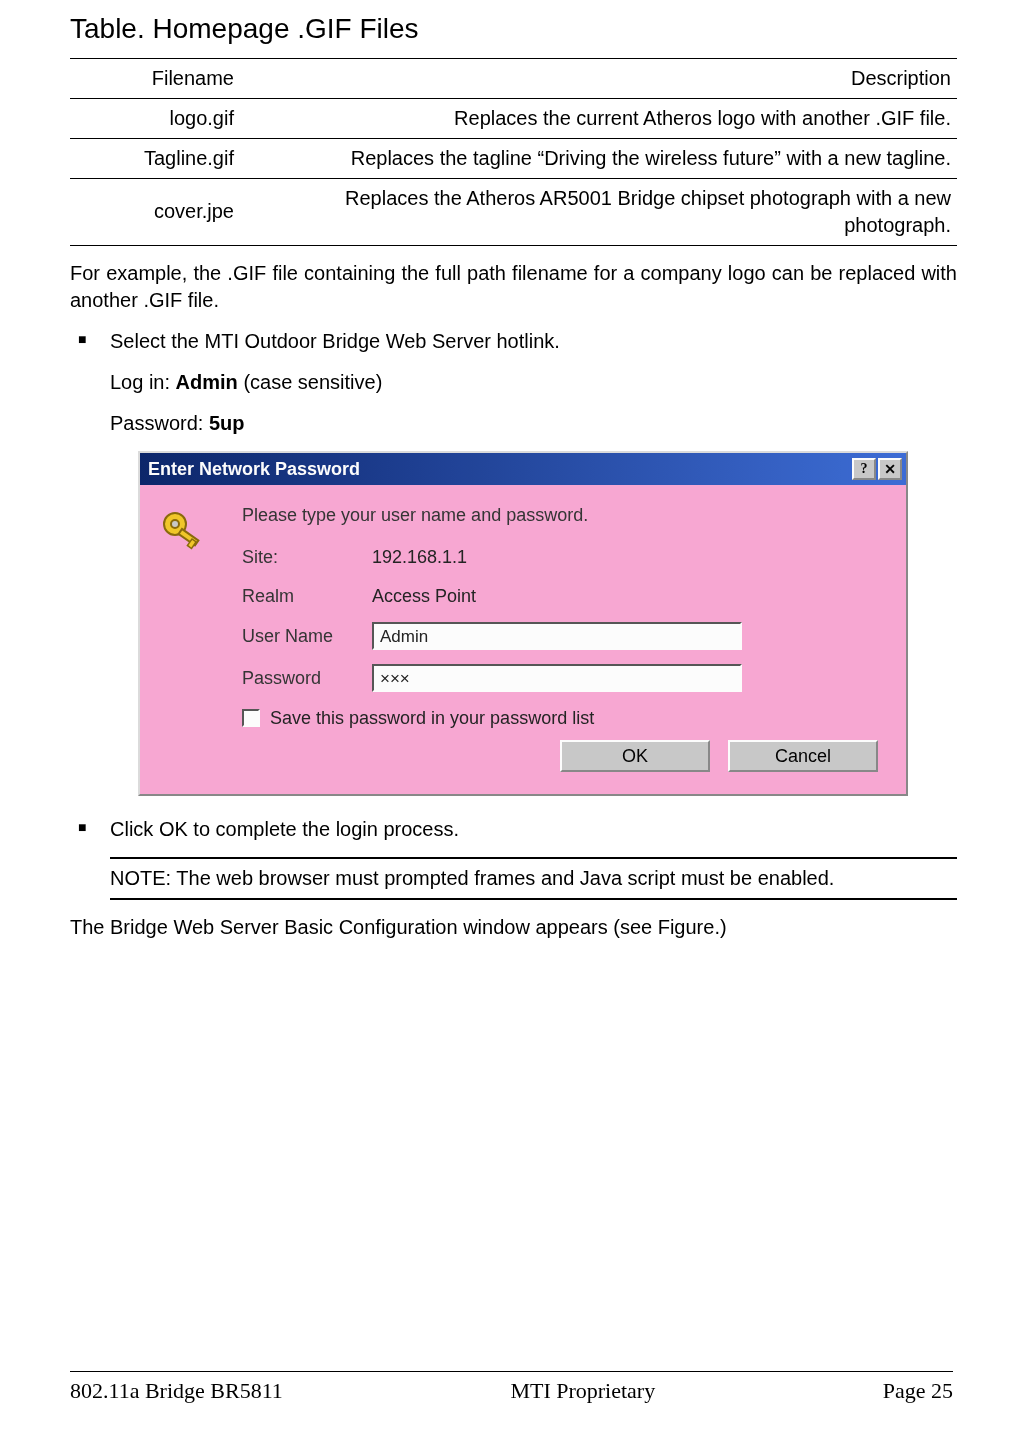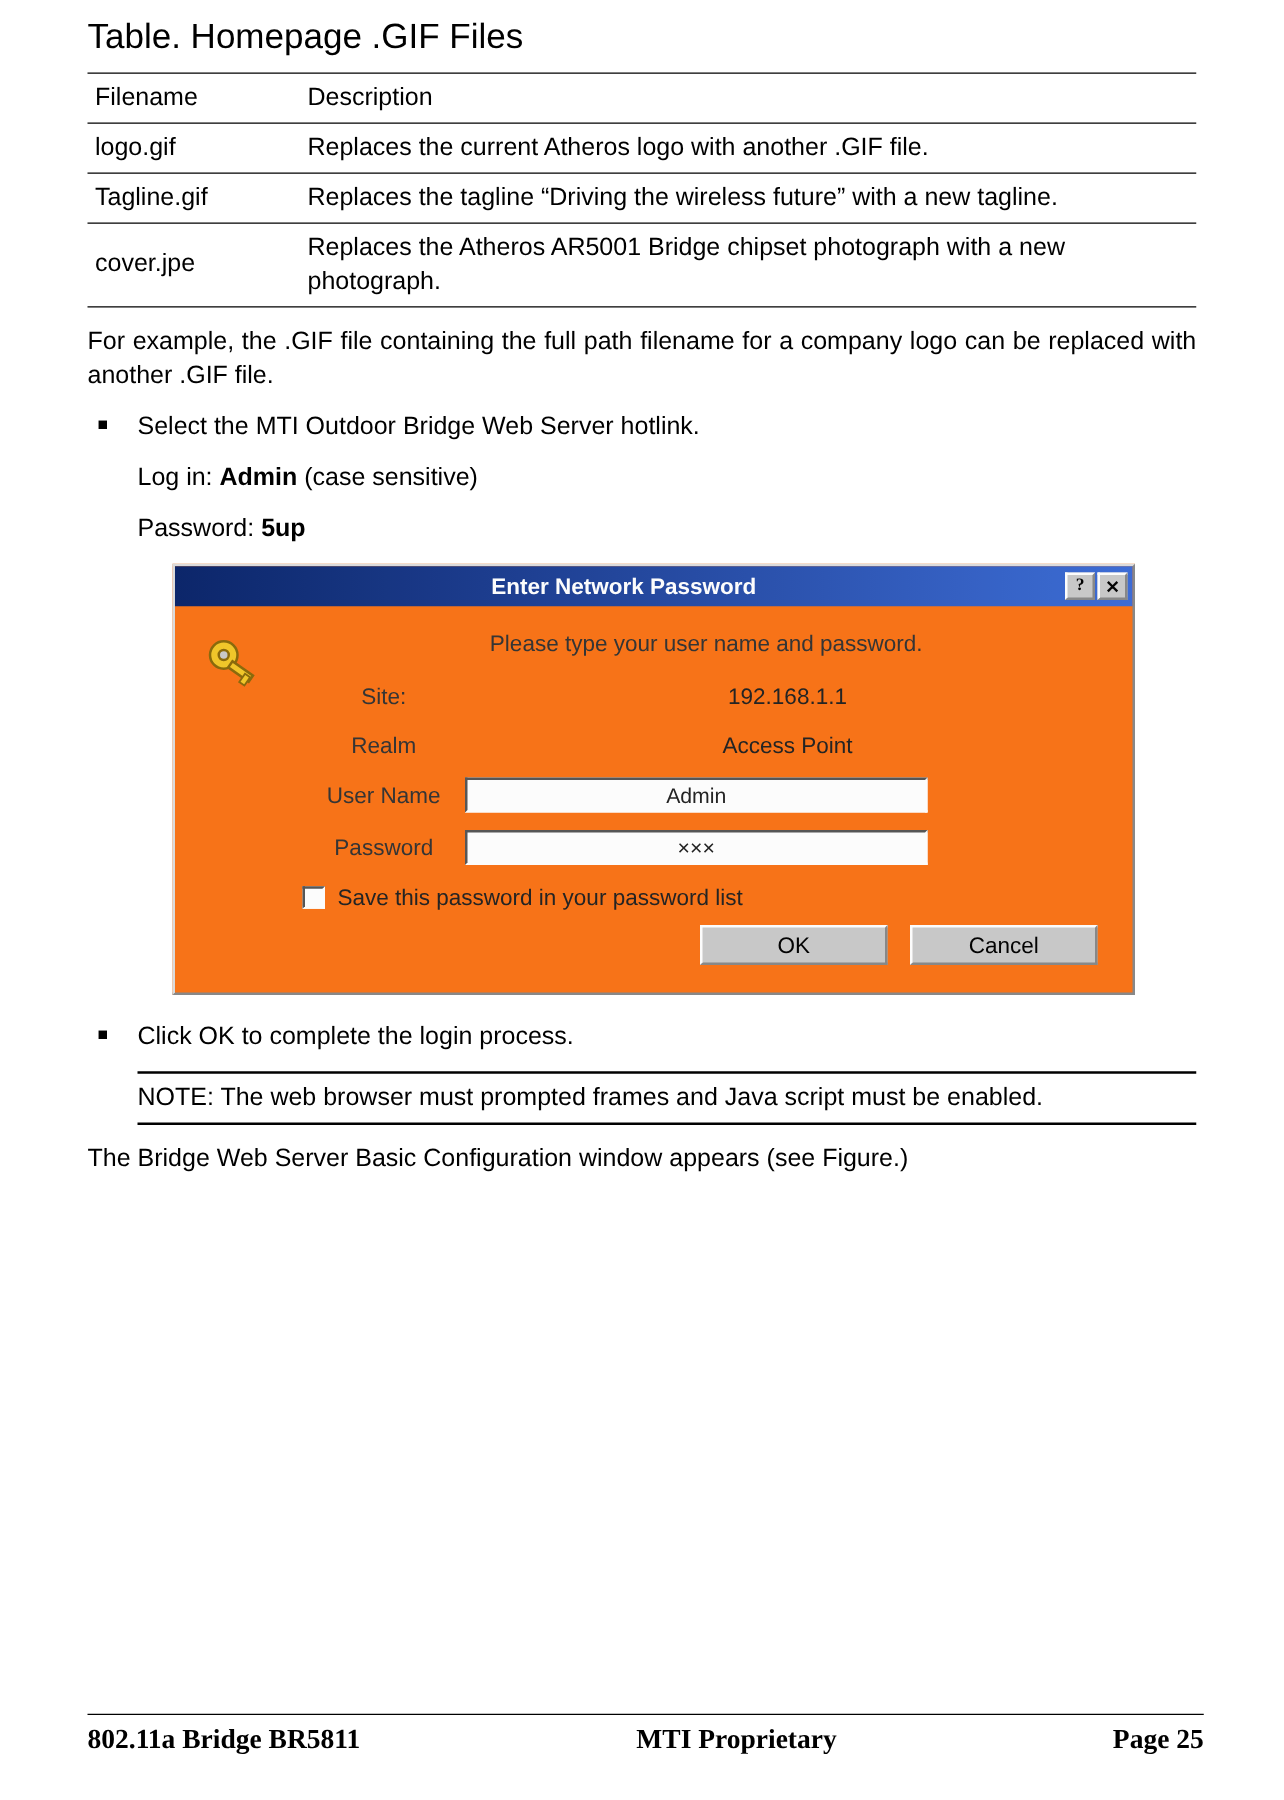--- a/index.html
+++ b/index.html
@@ -21,21 +21,21 @@
   }
   table.gif-table {
     width: 100%;
     border-collapse: collapse;
     margin-bottom: 14px;
   }
   table.gif-table td, table.gif-table th {
     border-top: 1px solid #000;
     border-bottom: 1px solid #000;
     padding: 6px 6px;
-    text-align: left;
+    text-align: right;
     font-weight: 400;
     font-size: 20px;
   }
   table.gif-table th { font-weight: 400; }
   .col-filename { width: 170px; }
   .para { text-align: justify; margin-bottom: 14px; }
   ul.bullets { list-style: none; padding-left: 40px; margin-bottom: 10px;}
   ul.bullets > li { position: relative; margin-bottom: 14px; text-align: justify; }
   ul.bullets > li::before {
     content: "■";
@@ -46,26 +46,25 @@
   }
   .sub { padding-left: 40px; margin-bottom: 14px; }
   .bold { font-weight: 700; }
 
   .dialog-wrap { padding-left: 68px; margin-bottom: 20px; }
   .dialog {
     width: 770px;
     border: 2px solid #888;
     border-top-color: #ddd;
     border-left-color: #ddd;
-    background: #f97316;
+    background: #f9a8d4;
     font-family: "Tahoma", Arial, sans-serif;
     font-size: 18px;
     color: #222;
     filter: blur(0.3px) contrast(0.98);
-    text-align: center;
   }
   .titlebar {
     background: linear-gradient(to right, #0a246a, #3c6cd7);
     color: #fff;
     display: flex;
     align-items: center;
     padding: 4px 4px 4px 8px;
     font-weight: 700;
   }
   .titlebar .title-text { flex: 1; font-size: 18px; }
@@ -113,21 +112,21 @@
     display: flex; align-items: center; justify-content: center;
     font-size: 18px; color: #000;
   }
 
   .note-wrap { margin: 0 0 14px 40px; }
   .note-rule { border: none; border-top: 2px solid #000; margin: 2px 0; }
   .note-text { padding: 4px 0; }
 
   .footer {
     position: absolute;
-    left: 70px; right: 64px; bottom: 34px; font-weight: bold;
+    left: 70px; right: 74px; bottom: 34px;
   }
   .footer-rule { border: none; border-top: 1.5px solid #000; margin-bottom: 4px; }
   .footer-row { display: flex; justify-content: space-between; font-family: "Times New Roman", serif; font-size: 22px; }
 </style>
 </head>
 <body>
 
 <h1 class="title">Table. Homepage .GIF Files</h1>
 
 <table class="gif-table">

